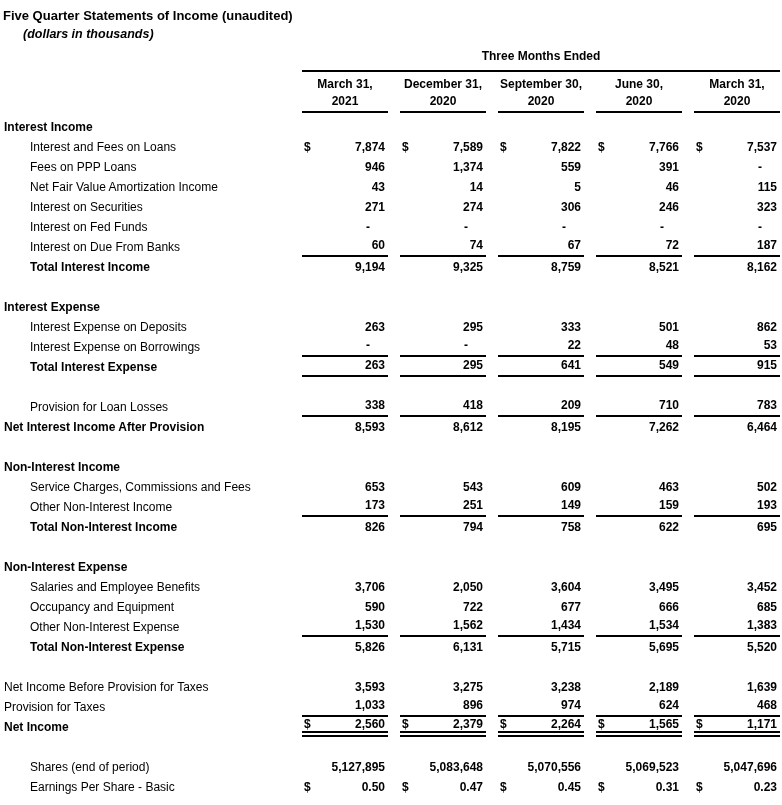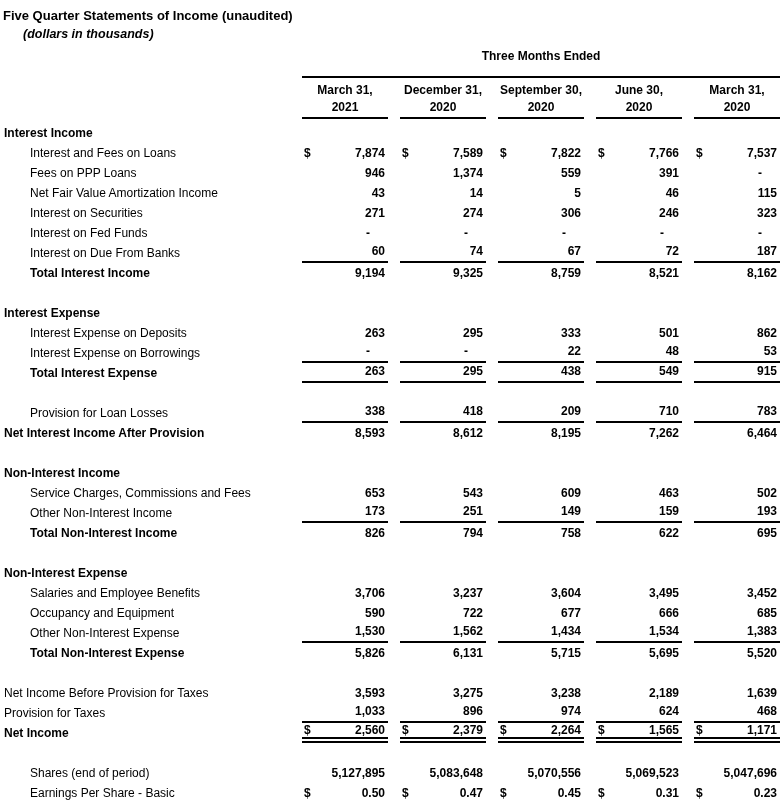--- a/index.html
+++ b/index.html
@@ -17,21 +17,21 @@
     display: grid;
     grid-template-columns: 287px repeat(5, 1fr);
     column-gap: 12px;
     width: 777px;
   }
 
   .hdr1 { margin-top: 5px; }
   .hdr-span {
     grid-column: 2 / 7;
     text-align: center; font-weight: 700; font-size: 12px;
-    line-height: 15px; padding-bottom: 12px;
+    line-height: 15px; padding-bottom: 6px;
     border-bottom: 2px solid #000;
   }
   .hdr2 { margin-bottom: 4px; }
   .colhdr {
     text-align: center; font-weight: 700; font-size: 12px;
     padding: 3px 0 2px;
     border-bottom: 2px solid #000;
   }
   .colhdr .l1 { line-height: 18px; white-space: nowrap; }
   .colhdr .l2 { line-height: 16px; white-space: nowrap; }
@@ -170,21 +170,21 @@
         <div class="cell dash"><span>-</span></div>
         <div class="cell dash"><span>-</span></div>
         <div class="cell"><span>22</span></div>
         <div class="cell"><span>48</span></div>
         <div class="cell"><span>53</span></div>
       </div>
       <div class="grid row total rule-single">
         <div class="label">Total Interest Expense</div>
         <div class="cell"><span>263</span></div>
         <div class="cell"><span>295</span></div>
-        <div class="cell"><span>438</span></div>
+        <div class="cell"><span>641</span></div>
         <div class="cell"><span>549</span></div>
         <div class="cell"><span>915</span></div>
       </div>
       <div class="spacer"></div>
       <div class="grid row detail rule-single">
         <div class="label">Provision for Loan Losses</div>
         <div class="cell"><span>338</span></div>
         <div class="cell"><span>418</span></div>
         <div class="cell"><span>209</span></div>
         <div class="cell"><span>710</span></div>
@@ -226,21 +226,21 @@
         <div class="cell"><span>622</span></div>
         <div class="cell"><span>695</span></div>
       </div>
       <div class="spacer"></div>
       <div class="grid row section">
         <div class="label">Non-Interest Expense</div>
       </div>
       <div class="grid row detail">
         <div class="label">Salaries and Employee Benefits</div>
         <div class="cell"><span>3,706</span></div>
-        <div class="cell"><span>3,237</span></div>
+        <div class="cell"><span>2,050</span></div>
         <div class="cell"><span>3,604</span></div>
         <div class="cell"><span>3,495</span></div>
         <div class="cell"><span>3,452</span></div>
       </div>
       <div class="grid row detail">
         <div class="label">Occupancy and Equipment</div>
         <div class="cell"><span>590</span></div>
         <div class="cell"><span>722</span></div>
         <div class="cell"><span>677</span></div>
         <div class="cell"><span>666</span></div>

